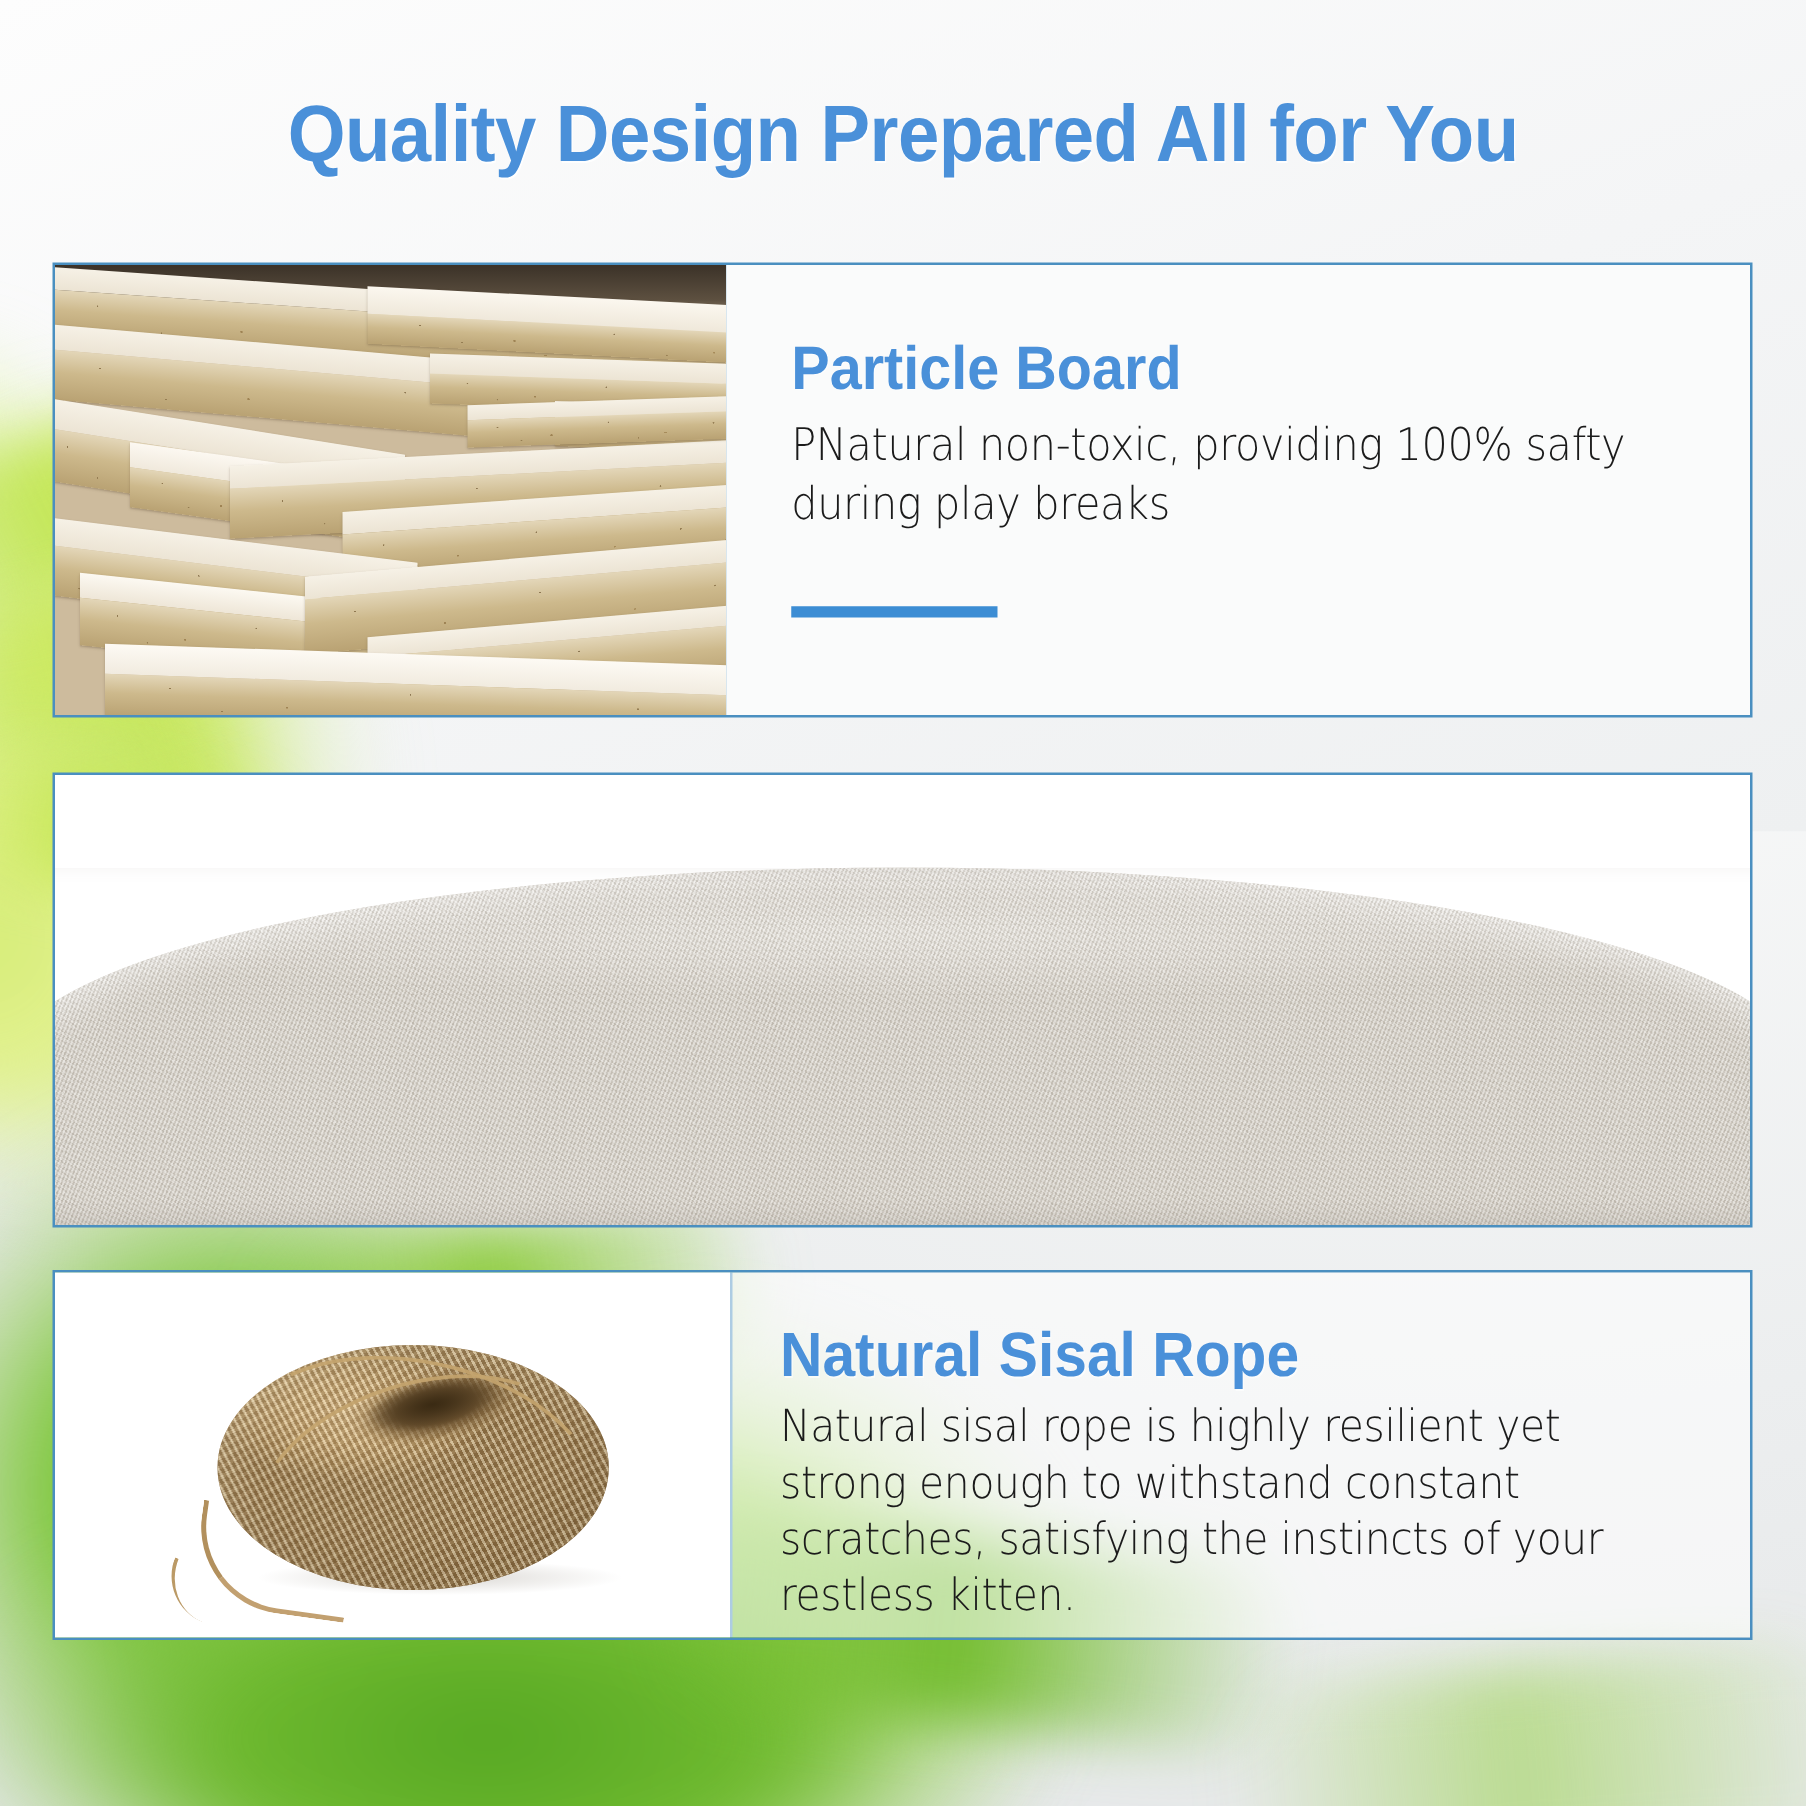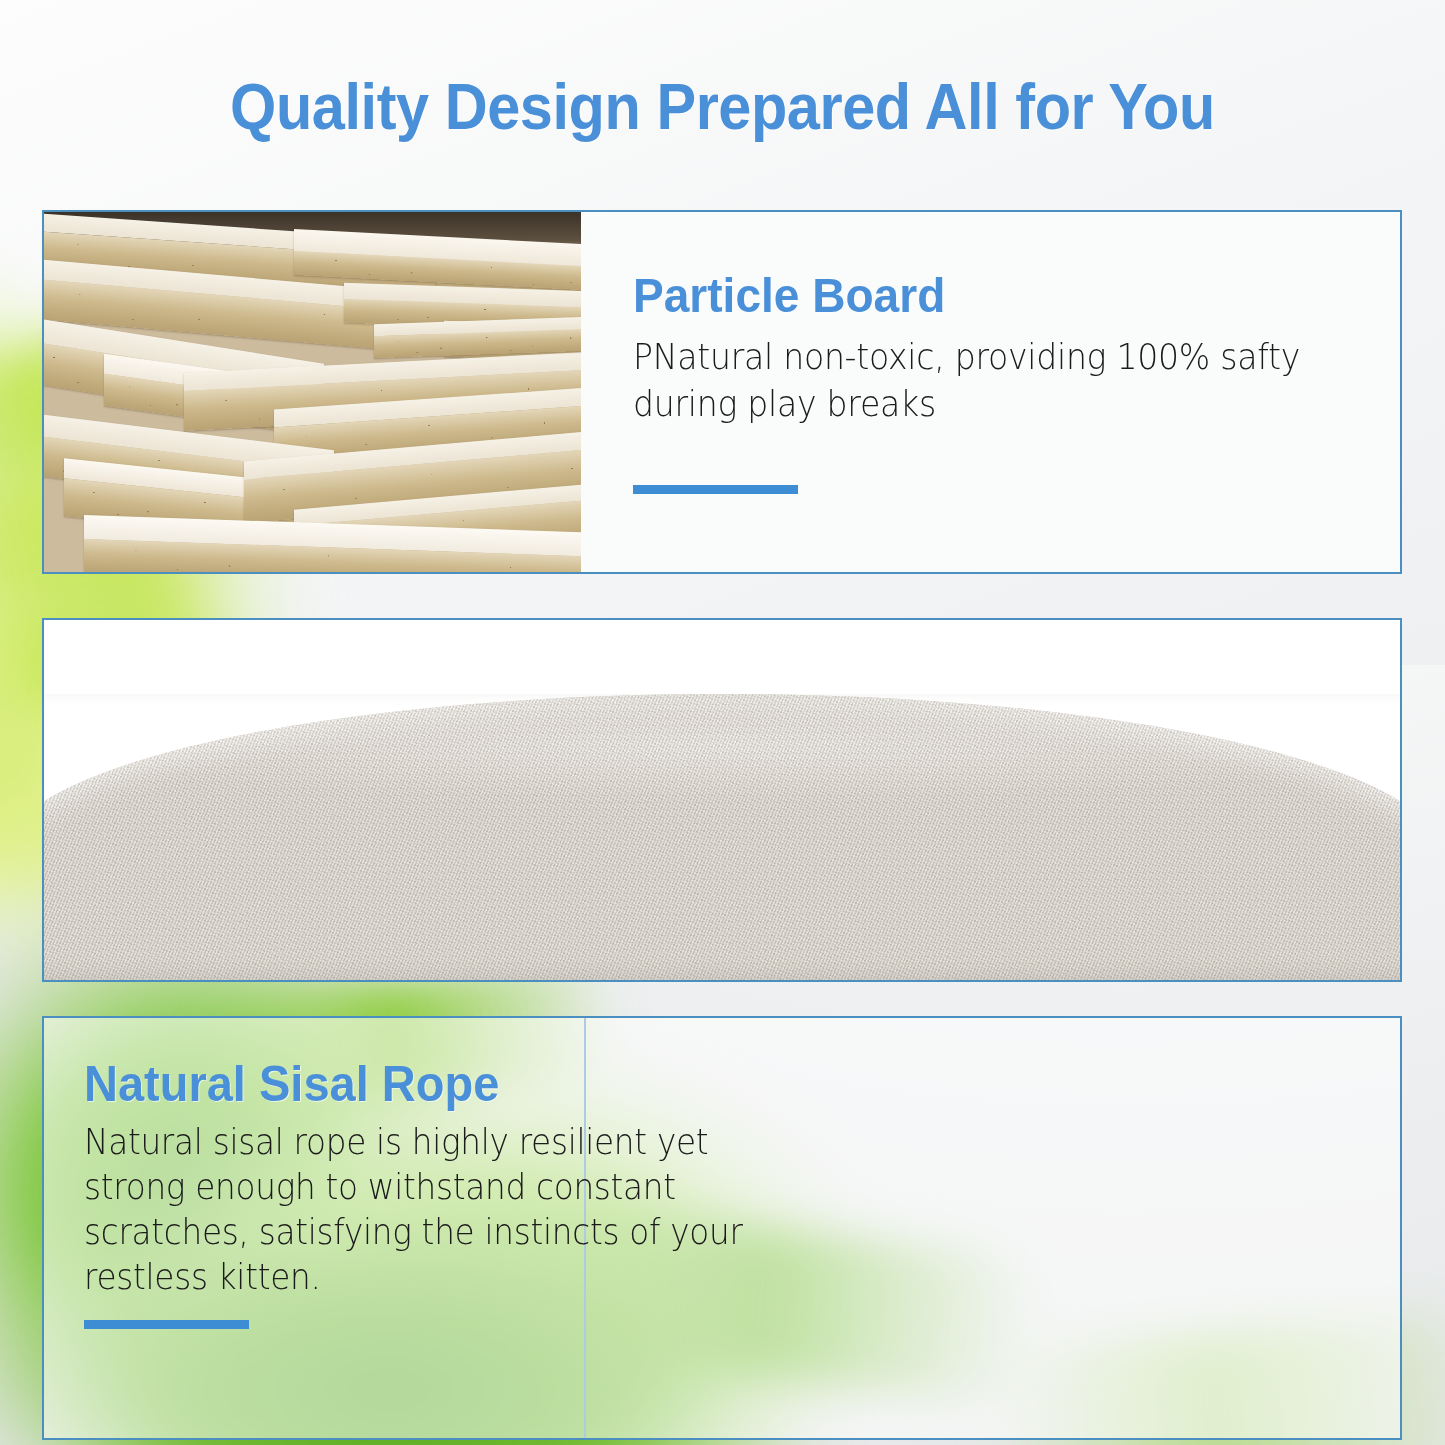--- a/index.html
+++ b/index.html
@@ -55,21 +55,21 @@
     font-weight:bold;font-size:64px;letter-spacing:-0.5px;
     color:#4a90d9;transform:scaleX(0.93);transform-origin:center;
     text-shadow:1px 1px 0 rgba(255,255,255,0.85);white-space:nowrap;
   }
 
   
   .card{position:absolute;display:flex;border:2px solid #4a8fc0;
         box-sizing:border-box;overflow:hidden;}
   #card1{left:42px;top:210px;width:1360px;height:364px;}
   #card2{left:42px;top:618px;width:1360px;height:364px;}
-  #card3{left:42px;top:1016px;width:1360px;height:424px;flex-direction:column;}
+  #card3{left:42px;top:1016px;width:1360px;height:296px;}
 
   .pane-img{position:relative;overflow:hidden;flex:none;}
   .pane-txt{position:relative;flex:1;box-sizing:border-box;}
   .divider{position:absolute;top:0;bottom:0;width:2px;background:#4a8fc0;}
 
   
   #card1 .pane-img{width:537px;}
   #card1 .pane-txt{background:#fafbfb;padding:58px 24px 0 52px;}
   
   #card2 .pane-txt{width:809px;flex:none;background:rgba(255,255,255,0.30);padding:44px 30px 0 58px;}

